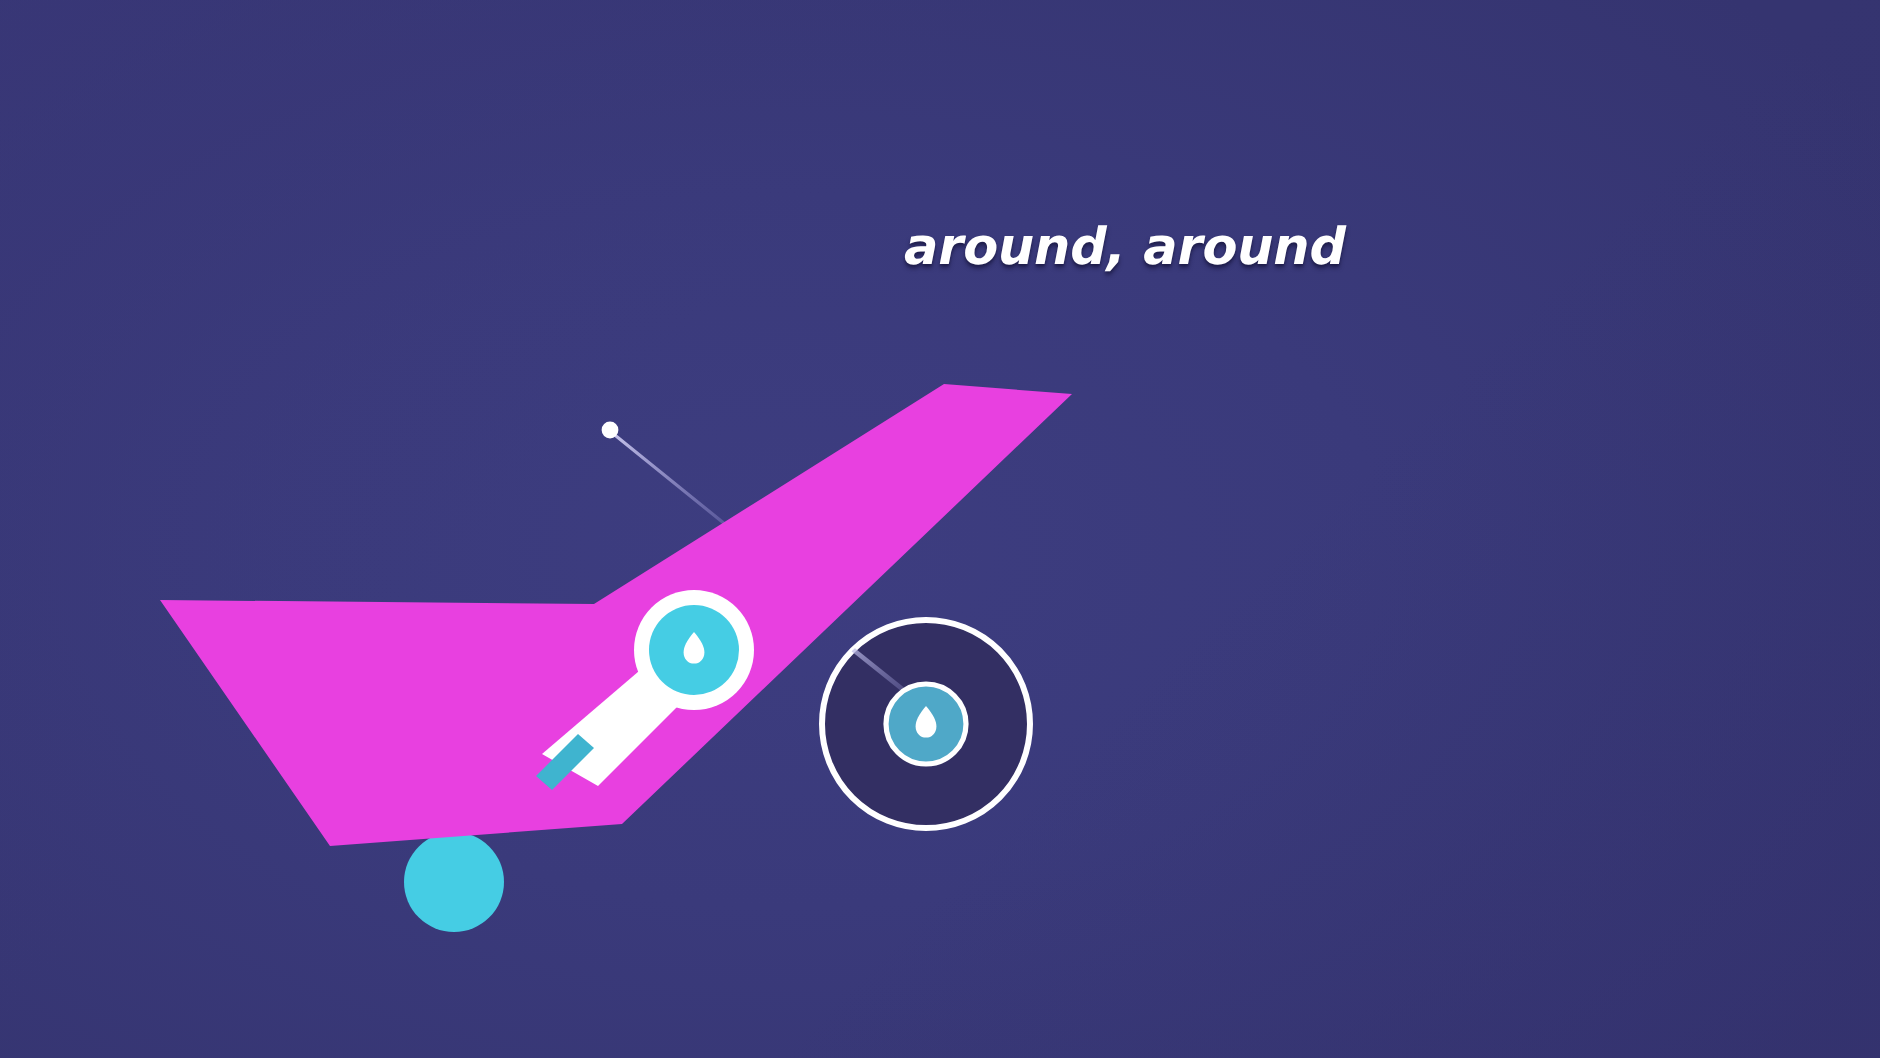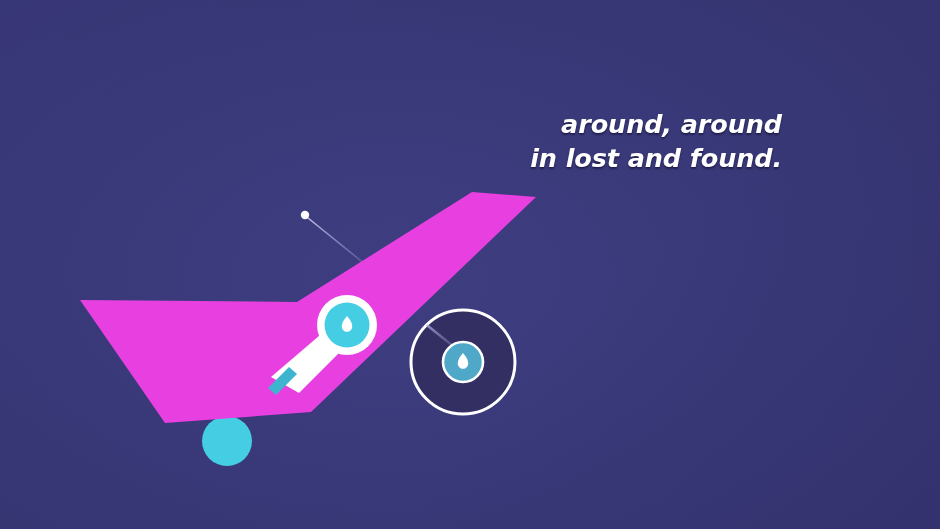--- a/index.html
+++ b/index.html
@@ -33,21 +33,20 @@
   }
   #art {
     position: absolute;
     inset: 0;
   }
   #lyrics {
     position: absolute;
     left: 452px;
     top: 108px;
     width: 330px;
-    text-align: right;
     font-family: "DejaVu Sans", sans-serif;
     font-style: italic;
     font-weight: bold;
     font-size: 25.5px;
     line-height: 33.5px;
     color: #ffffff;
     letter-spacing: -0.1px;
     text-shadow:
       0 2px 2px rgba(20,18,54,0.55),
       0 1px 1px rgba(20,18,54,0.35);
@@ -132,16 +131,15 @@
                L 297,374
                L 276,395
                L 268,388
                Z" fill="#3fb4cf"></path>
     </g>
 
   </svg>
 
   <div id="lyrics">
     <span class="lyric-line">around, around</span>
-    <span class="lyric-line">in lost and found.</span>
   </div>
 
 </div>
 
 </body></html>

